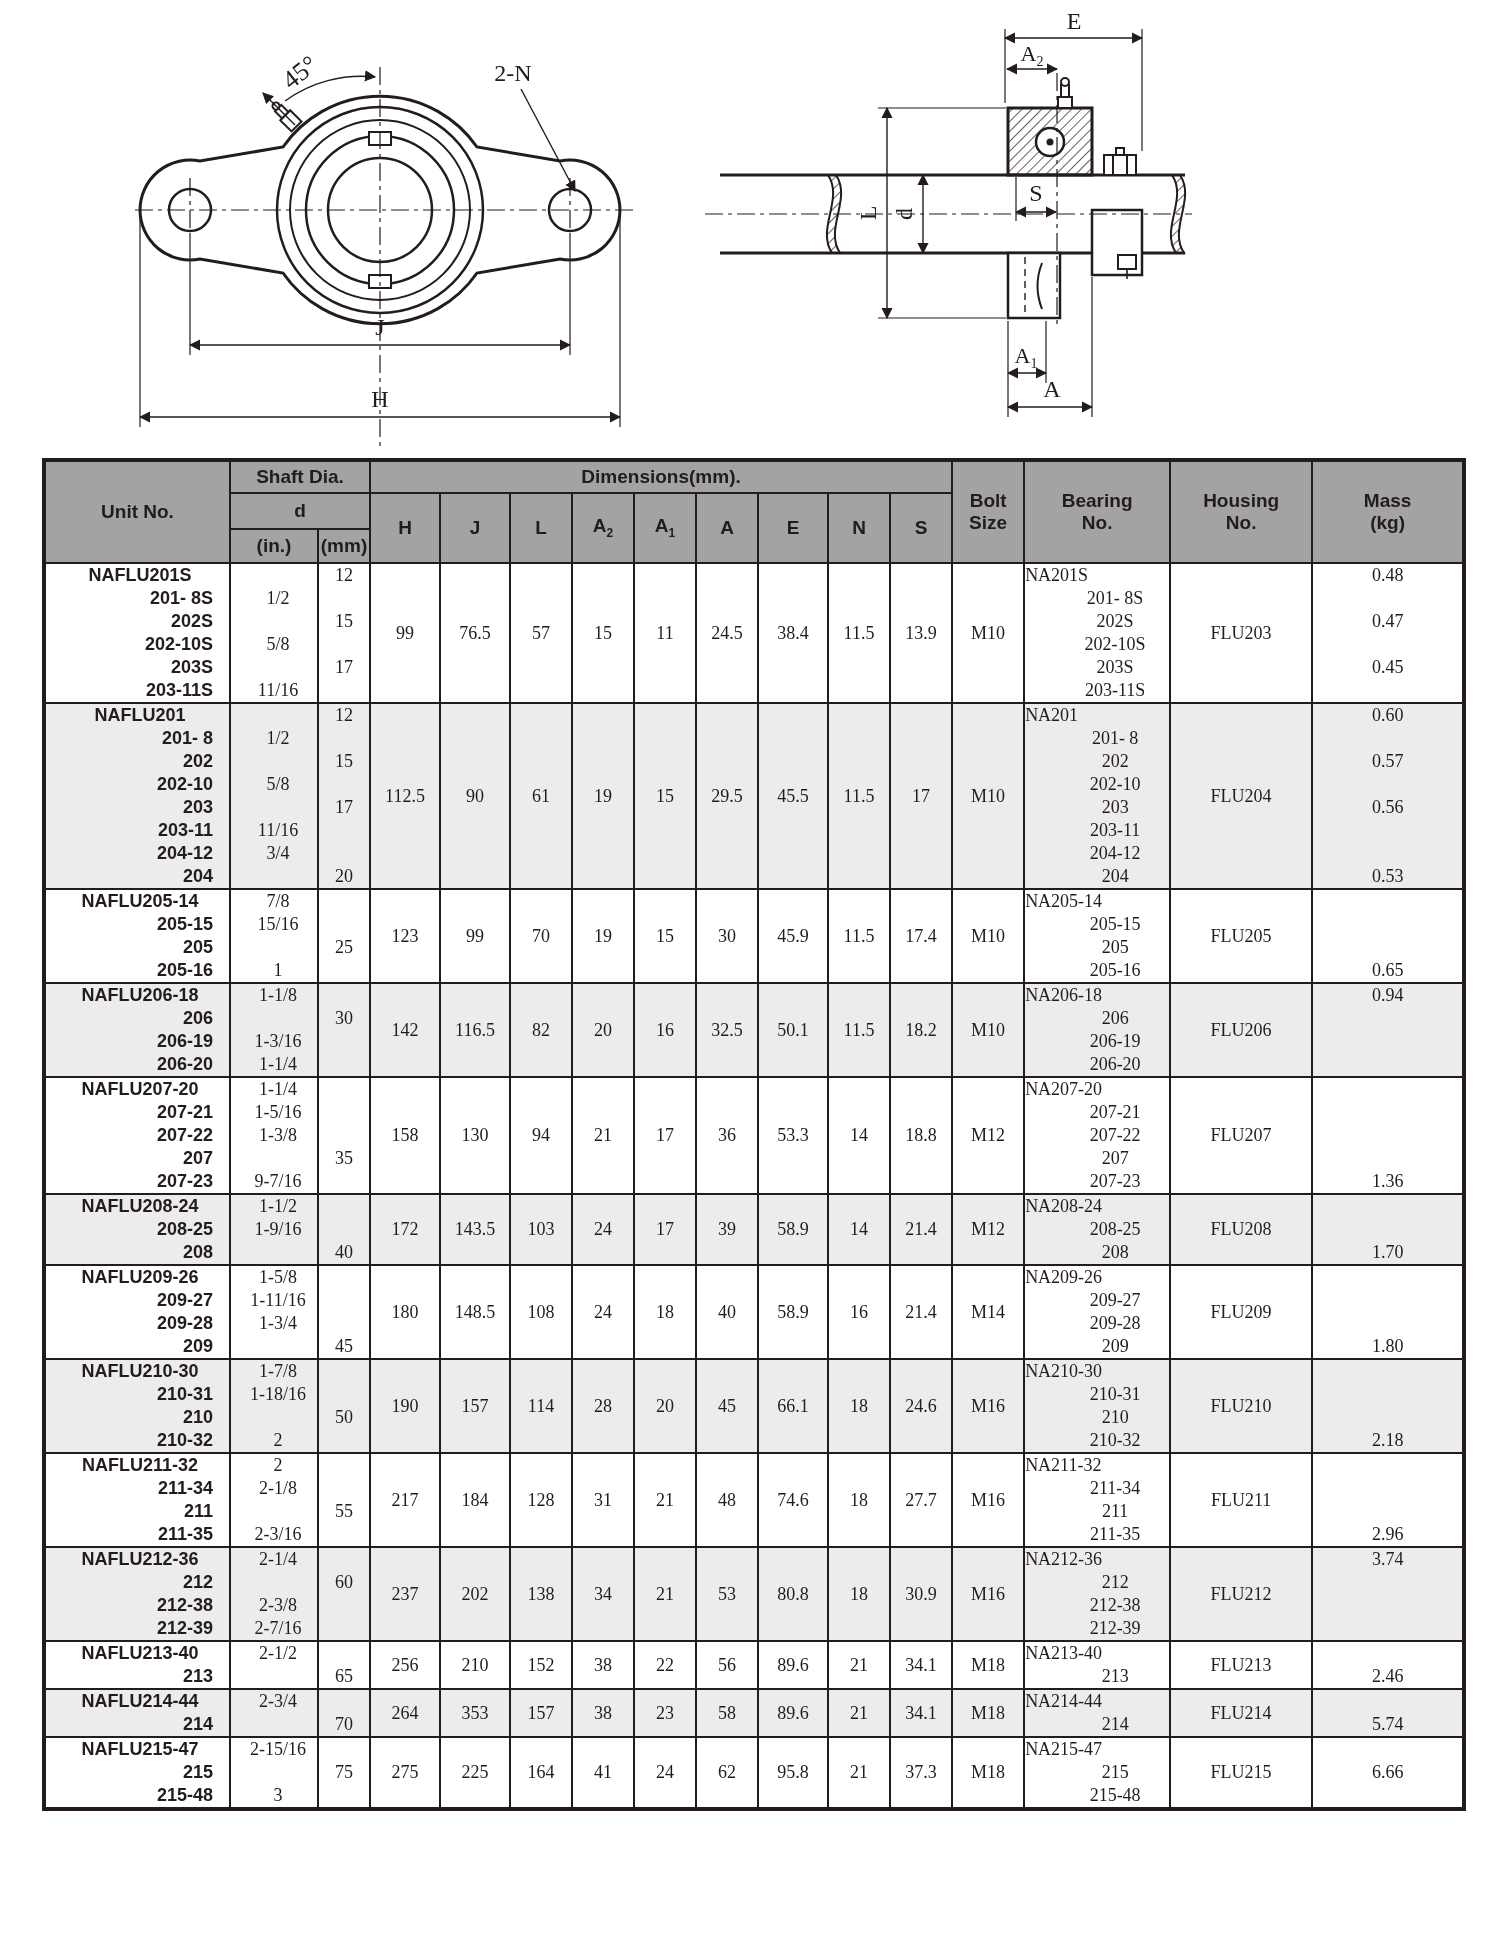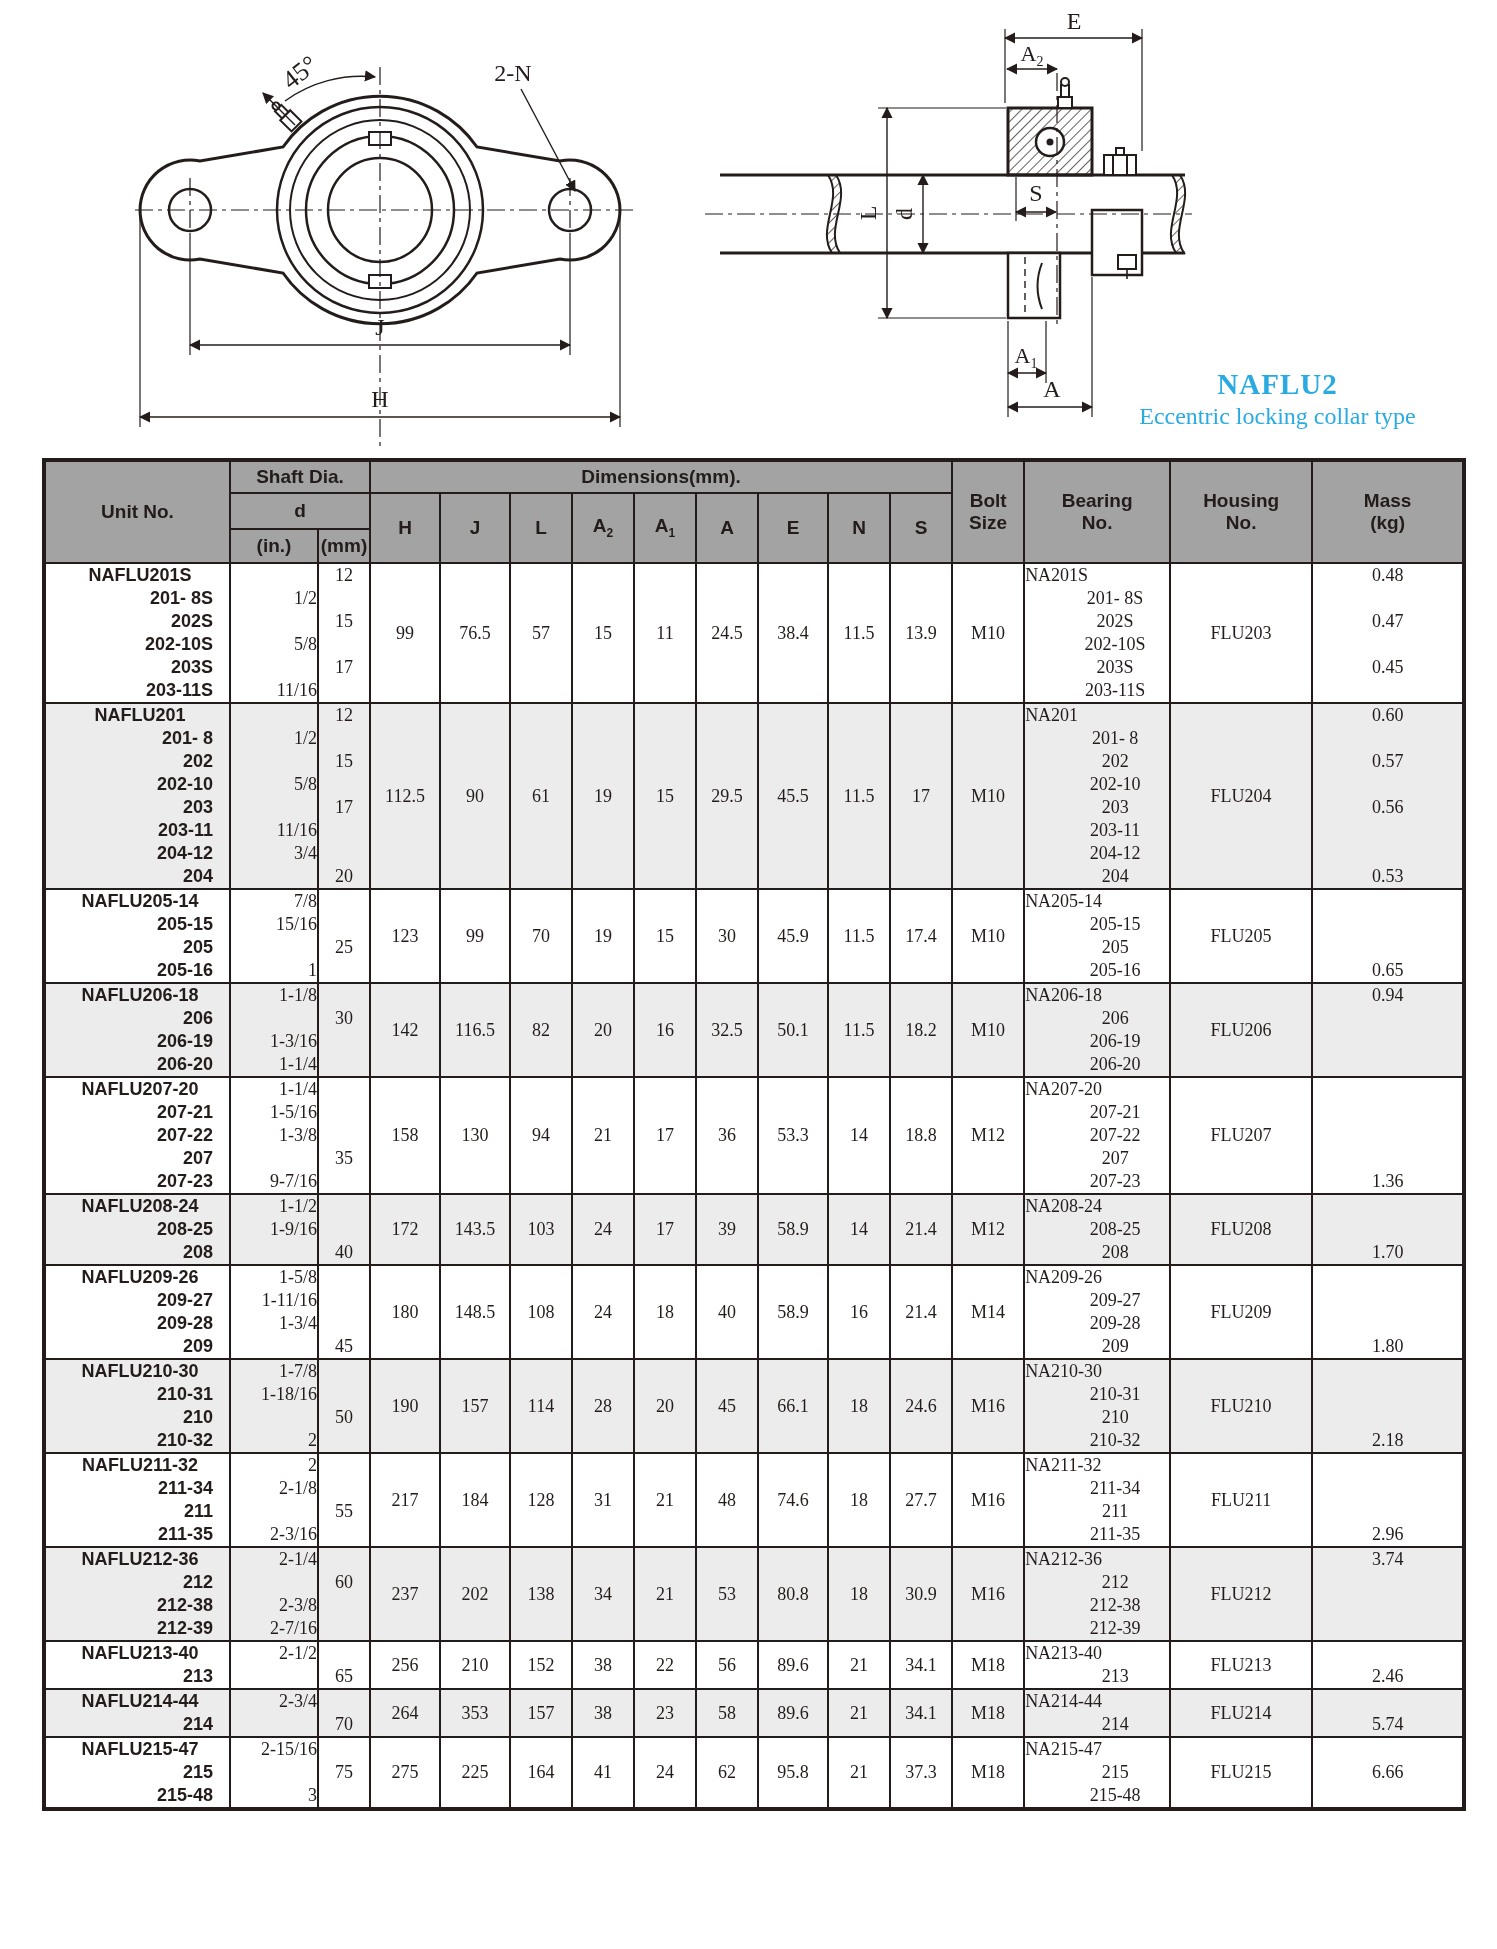--- a/index.html
+++ b/index.html
@@ -25,21 +25,21 @@
   tr.hr1 th{height:30px;}
   tr.hr2 th{height:34px;}
   tr.hr3 th{height:32px;font-size:18px;}
   tbody tr.alt td{background:#ececec;}
   tbody td{font-family:"Liberation Serif",serif;font-size:18px;}
   .ln{height:23px;line-height:23px;white-space:pre;}
   td.c-unit{font-family:"Liberation Sans",sans-serif;font-weight:bold;font-size:18px;padding:5px 0;}
   td.c-unit .main{text-align:center;padding-left:5px;}
   td.c-unit .sub{text-align:right;padding-right:16px;}
   td.c-in{font-size:18px;padding:5px 0;}
-  td.c-in .ln{text-align:right;padding-left:8px;}
+  td.c-in .ln{text-align:center;padding-left:8px;}
   td.c-num{text-align:center;padding:5px 0;}
   td.c-bearing{padding:5px 0;}
   td.c-bearing .bmain{text-align:left;}
   td.c-bearing .bsub{text-align:center;padding-left:36px;}
 </style>
 </head>
 <body>
 
 <div id="page">
 
@@ -190,24 +190,20 @@
     </g>
     <text x="346" y="358" font-size="22" text-anchor="middle"><tspan>A</tspan><tspan dy="5" font-size="14">1</tspan></text>
 
     <g stroke="#231c1a" stroke-width="1.2" fill="none">
       <line x1="412" y1="272" x2="412" y2="412"></line>
       <line x1="328" y1="402" x2="412" y2="402" stroke-width="1.4" marker-start="url(#ar2)" marker-end="url(#ar2)"></line>
     </g>
     <text x="372" y="392" font-size="24" text-anchor="middle">A</text>
   </svg>
 
-  <div id="series-title" style="color:#29abe2;">
-    <div class="model">NAFLU2</div>
-    <div class="type">Eccentric locking collar type</div>
-  </div>
 
   <table id="spec-table">
     <colgroup>
       <col style="width:186px">
         <col style="width:88px">
         <col style="width:52px">
       <col style="width:70px">
         <col style="width:70px">
         <col style="width:62px">
       <col style="width:62px">

